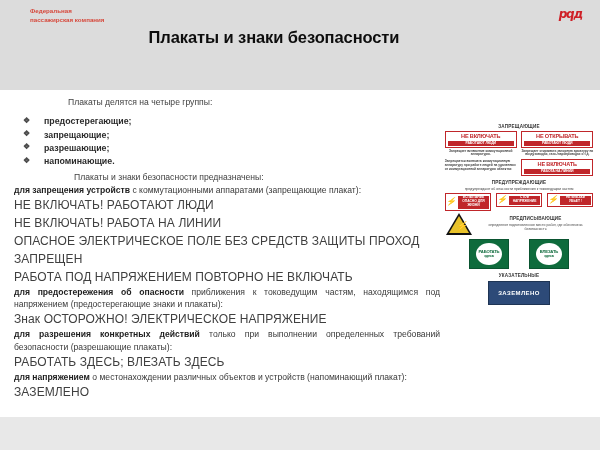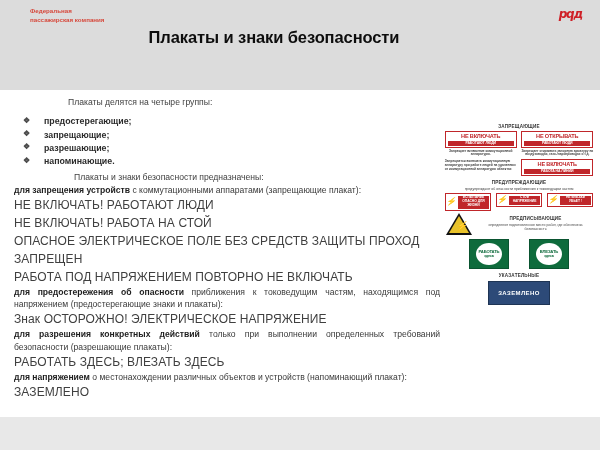--- a/index.html
+++ b/index.html
@@ -354,21 +354,21 @@
       <li>
         <span class="bullet-glyph">❖</span>
         <span>напоминающие.</span>
       </li>
     </ul>
 
     <div class="lead-indent2">Плакаты и знаки безопасности предназначены:</div>
 
     <p class="para"><b>для запрещения устройств</b><span> с коммутационными аппаратами (запрещающие плакат):</span></p>
     <p class="plain caps">НЕ ВКЛЮЧАТЬ! РАБОТАЮТ ЛЮДИ</p>
-    <p class="plain caps">НЕ ВКЛЮЧАТЬ! РАБОТА НА СТОЙ</p>
+    <p class="plain caps">НЕ ВКЛЮЧАТЬ! РАБОТА НА ЛИНИИ</p>
     <p class="plain caps">ОПАСНОЕ ЭЛЕКТРИЧЕСКОЕ ПОЛЕ БЕЗ СРЕДСТВ ЗАЩИТЫ ПРОХОД ЗАПРЕЩЕН</p>
     <p class="plain caps">РАБОТА ПОД НАПРЯЖЕНИЕМ ПОВТОРНО НЕ ВКЛЮЧАТЬ</p>
 
     <p class="para"><b>для предостережения об опасности</b><span> приближения к токоведущим частям, находящимся под напряжением (предостерегающие знаки и плакаты):</span></p>
     <p class="plain caps">Знак ОСТОРОЖНО! ЭЛЕКТРИЧЕСКОЕ НАПРЯЖЕНИЕ</p>
 
     <p class="para"><b>для разрешения конкретных действий</b><span> только при выполнении определенных требований безопасности (разрешающие плакаты):</span></p>
     <p class="plain caps">РАБОТАТЬ ЗДЕСЬ; ВЛЕЗАТЬ ЗДЕСЬ</p>
 
     <p class="para"><b>для напряжением</b><span> о местонахождении различных объектов и устройств (напоминающий плакат):</span></p>

